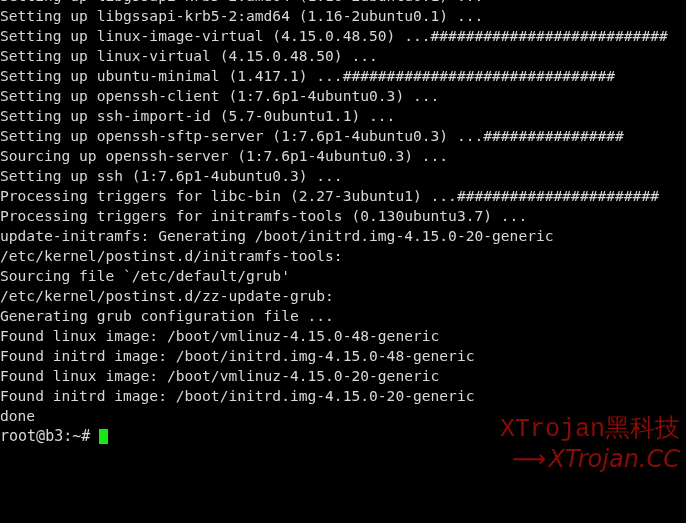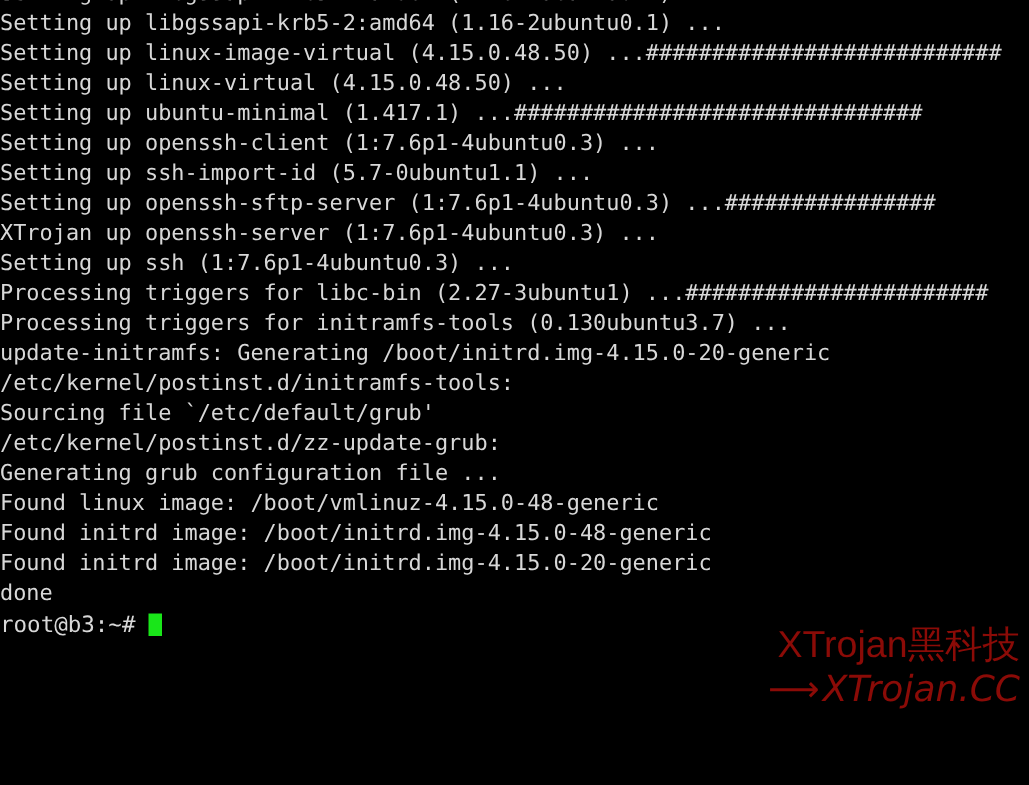--- a/index.html
+++ b/index.html
@@ -62,35 +62,34 @@
   #watermark {
     position: absolute;
     right: 6px;
     bottom: 6px;
     text-align: right;
     pointer-events: none;
     user-select: none;
   }
   .wm-line1 {
     display: block;
-    font-family: Liberation Sans, sans-serif;
+    font-family: Liberation Mono, monospace;
     font-size: 25px;
     line-height: 30px;
     color: #8b0b07;
     white-space: pre;
   }
   .wm-line2 {
     display: block;
     font-family: "DejaVu Sans", "Liberation Sans", sans-serif;
     font-size: 24px;
     line-height: 29px;
     font-style: italic;
     color: #8b0b07;
     white-space: pre;
-    text-align: center;
   }
   .wm-arrow {
     display: inline-block;
     font-style: normal;
     font-size: 24px;
     margin-right: 2px;
   }
 </style>
 </head>
 <body>
@@ -99,31 +98,32 @@
   <div id="screen">
 
     <div class="line clipped-top">Setting up libgssapi-krb5-2:amd64 (1.16-2ubuntu0.1) ...</div>
     <div class="line">Setting up libgssapi-krb5-2:amd64 (1.16-2ubuntu0.1) ...</div>
     <div class="line">Setting up linux-image-virtual (4.15.0.48.50) ...###########################</div>
     <div class="line">Setting up linux-virtual (4.15.0.48.50) ...</div>
     <div class="line">Setting up ubuntu-minimal (1.417.1) ...###############################</div>
     <div class="line">Setting up openssh-client (1:7.6p1-4ubuntu0.3) ...</div>
     <div class="line">Setting up ssh-import-id (5.7-0ubuntu1.1) ...</div>
     <div class="line">Setting up openssh-sftp-server (1:7.6p1-4ubuntu0.3) ...################</div>
-    <div class="line">XTrojan up openssh-server (1:7.6p1-4ubuntu0.3) ...</div>
+    <div class="line">Sourcing up openssh-server (1:7.6p1-4ubuntu0.3) ...</div>
     <div class="line">Setting up ssh (1:7.6p1-4ubuntu0.3) ...</div>
     <div class="line">Processing triggers for libc-bin (2.27-3ubuntu1) ...#######################</div>
     <div class="line">Processing triggers for initramfs-tools (0.130ubuntu3.7) ...</div>
     <div class="line">update-initramfs: Generating /boot/initrd.img-4.15.0-20-generic</div>
     <div class="line">/etc/kernel/postinst.d/initramfs-tools:</div>
     <div class="line">Sourcing file `/etc/default/grub'</div>
     <div class="line">/etc/kernel/postinst.d/zz-update-grub:</div>
     <div class="line">Generating grub configuration file ...</div>
     <div class="line">Found linux image: /boot/vmlinuz-4.15.0-48-generic</div>
     <div class="line">Found initrd image: /boot/initrd.img-4.15.0-48-generic</div>
+    <div class="line">Found linux image: /boot/vmlinuz-4.15.0-20-generic</div>
     <div class="line">Found initrd image: /boot/initrd.img-4.15.0-20-generic</div>
     <div class="line">done</div>
 
     <div class="prompt-line"><span>root@b3:~# </span><span class="cursor"></span></div>
 
   </div>
 
   <div id="watermark">
     <span class="wm-line1">XTrojan黑科技</span>
     <span class="wm-line2"><span class="wm-arrow">⟶</span><span>XTrojan.CC</span></span>

